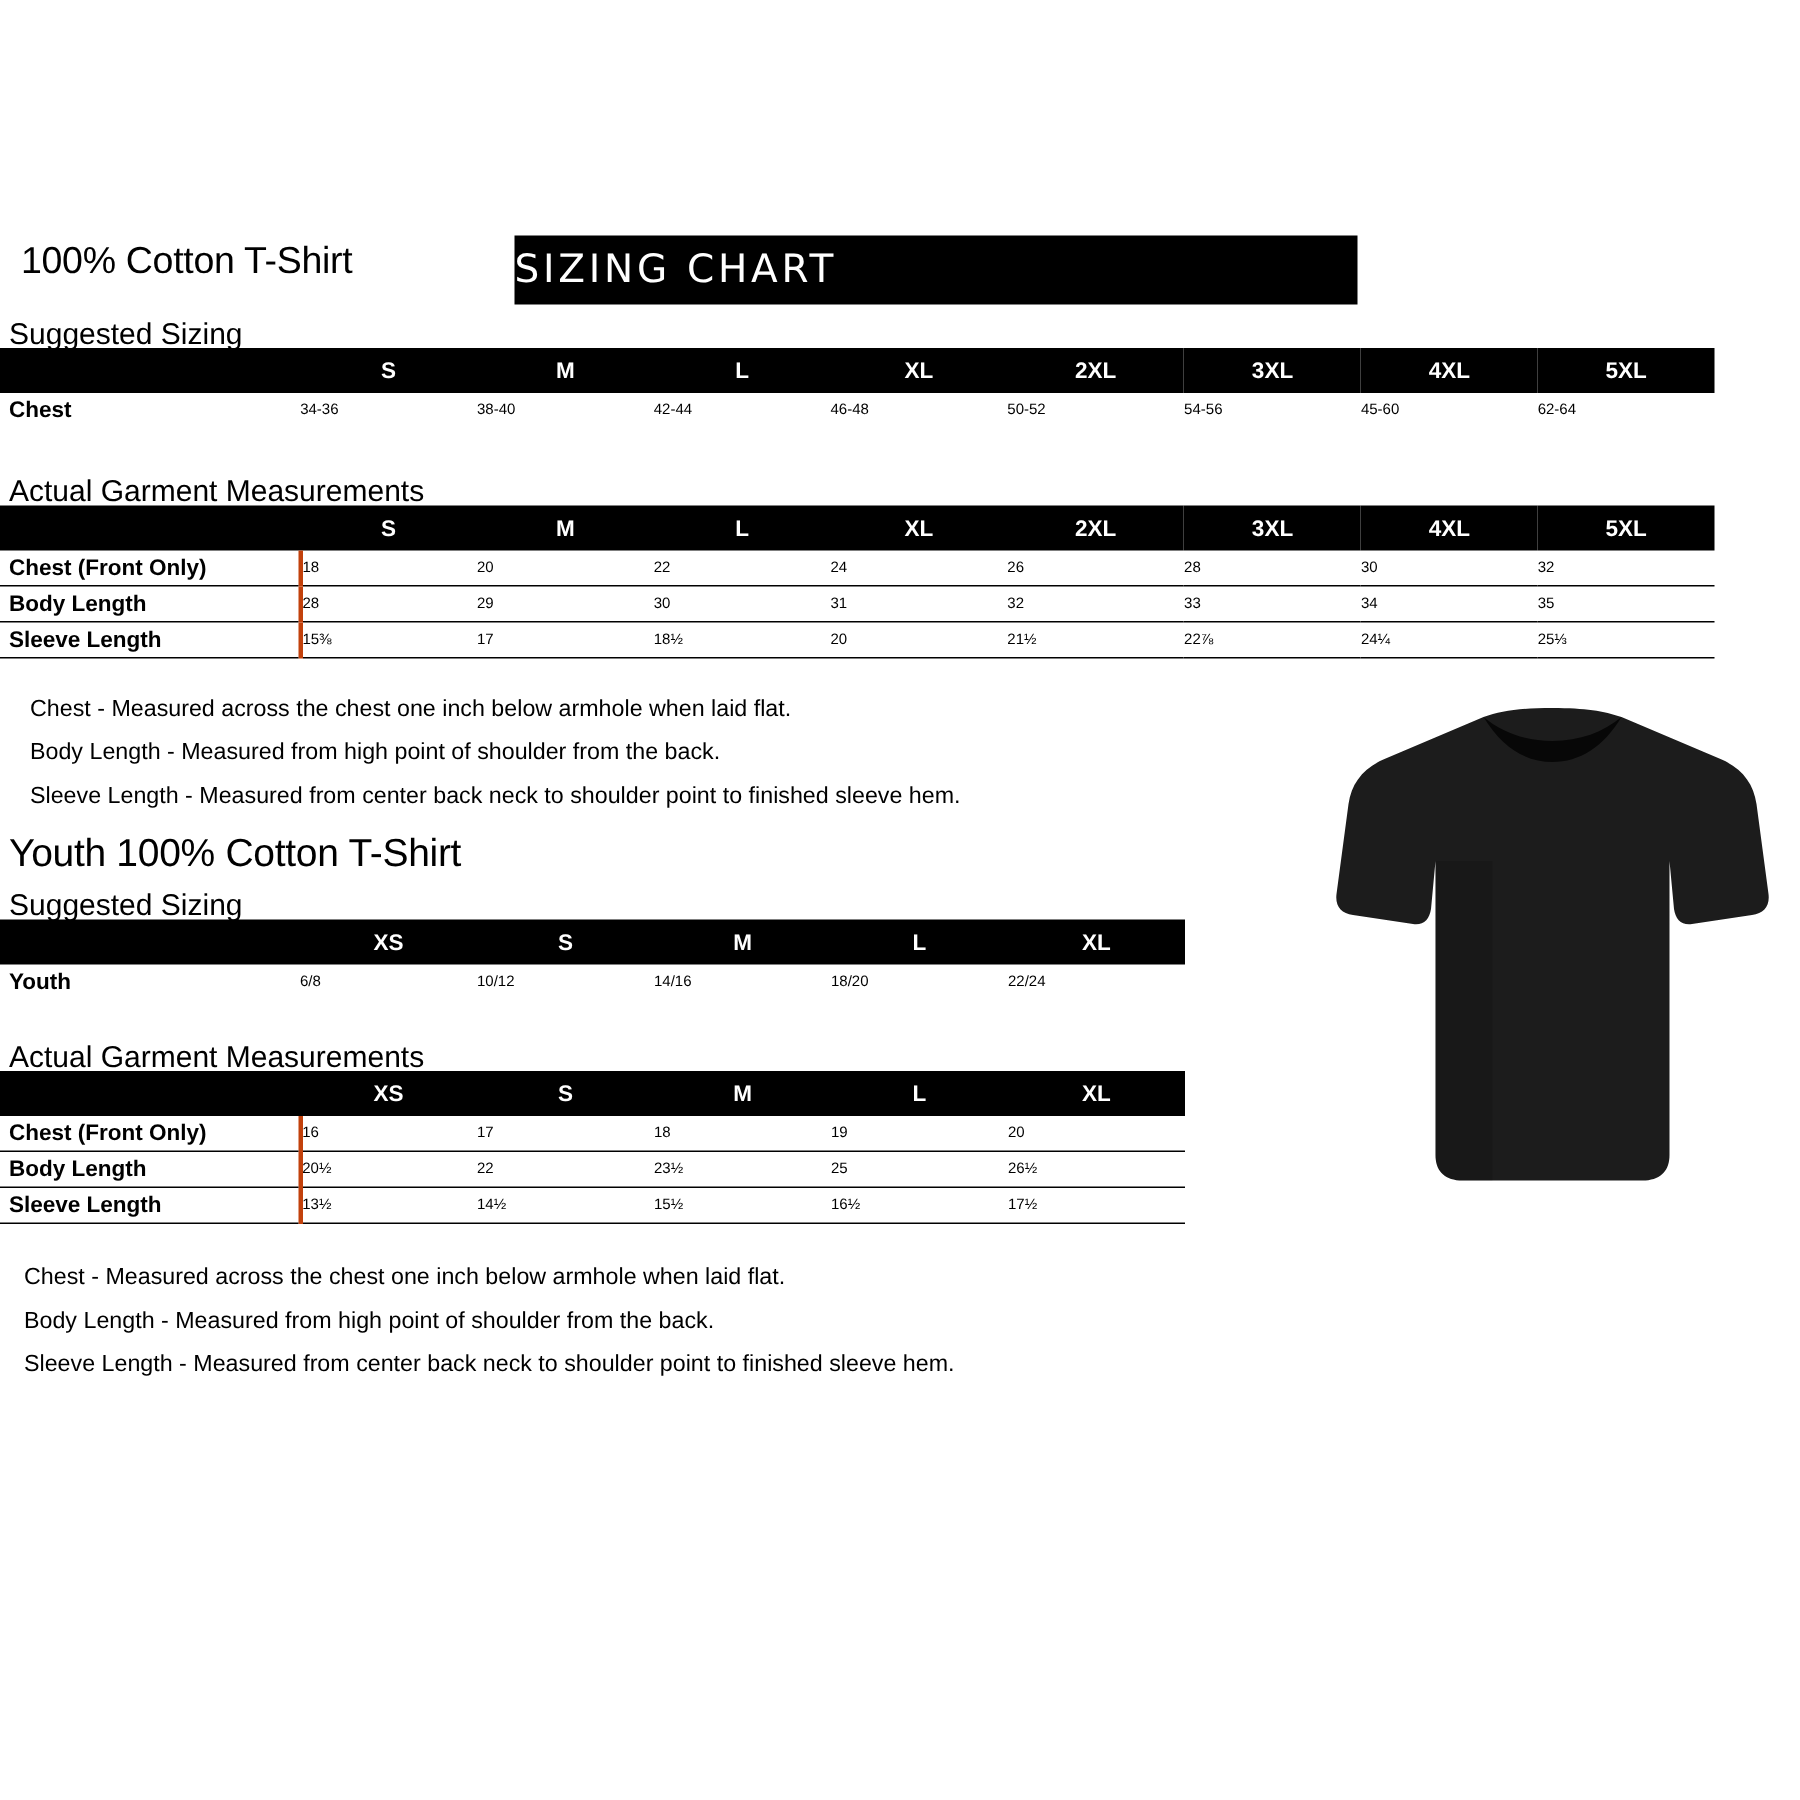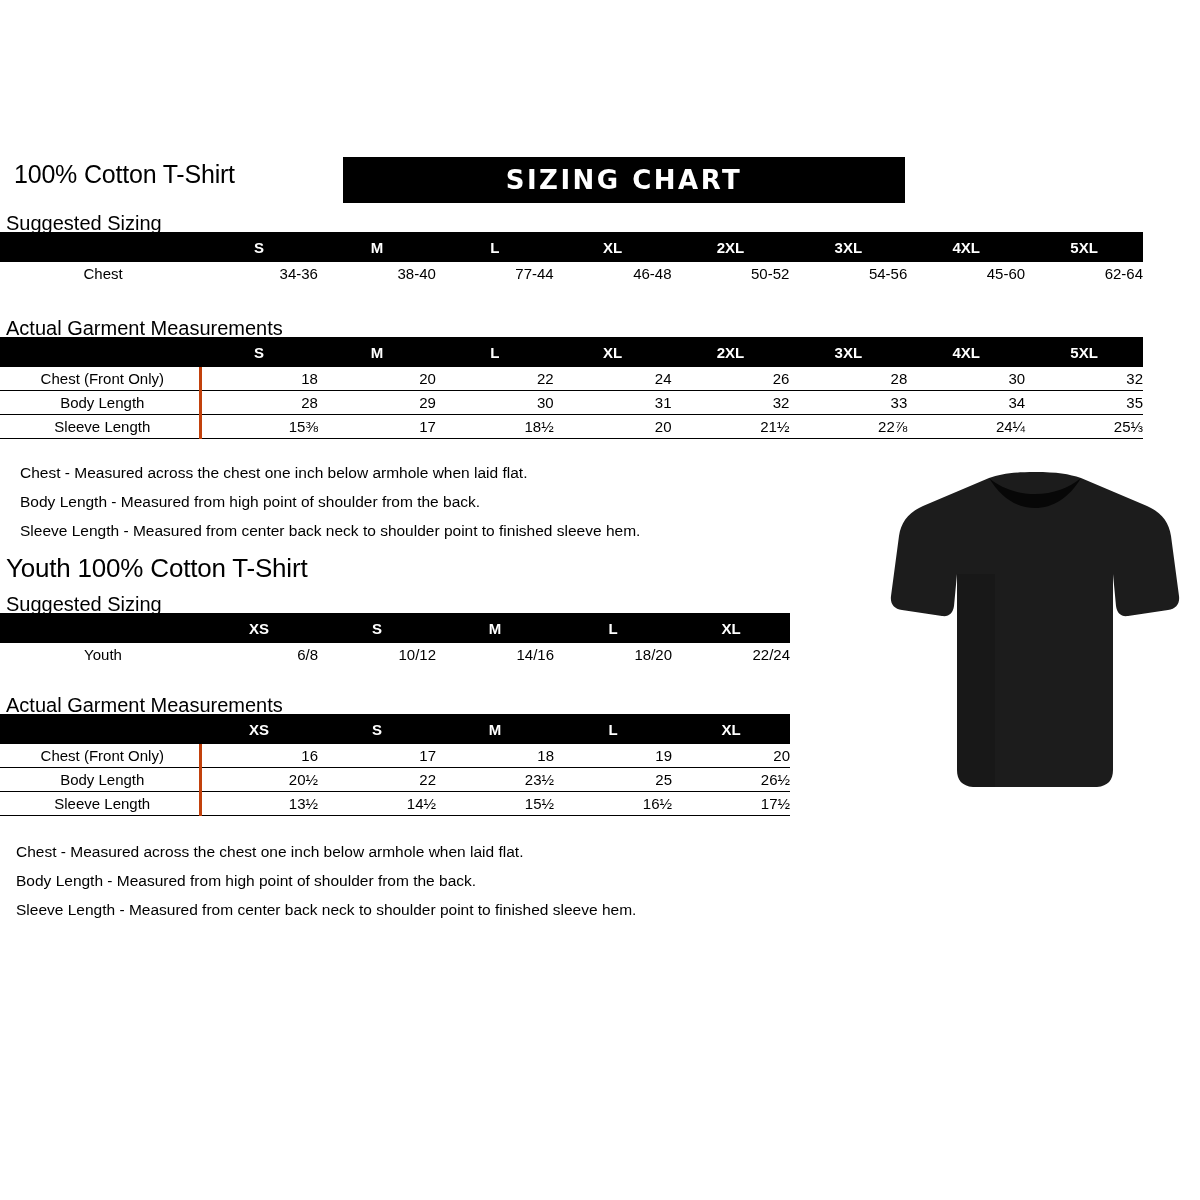--- a/index.html
+++ b/index.html
@@ -45,24 +45,24 @@
     top: -3px;
     width: 562px;
     height: 46px;
     background: #000000;
   }
   .sizing-chart-banner span {
     position: absolute;
     left: 0;
     right: 0;
     top: 8px;
-    text-align: center;
+    text-align: left;
     color: #ffffff;
     font-size: 26px;
-    font-weight: 700;
+    font-weight: 400;
     letter-spacing: 2.5px;
     font-family: "DejaVu Sans", sans-serif;
   }
 
   .sub-label {
     position: absolute;
     font-size: 20px;
     font-weight: 400;
     color: #000000;
     white-space: nowrap;
@@ -82,29 +82,29 @@
     font-size: 15px;
     text-align: center;
     padding: 5px 0 5px 0;
     height: 20px;
   }
   table.size-table th.corner {
     background: #000000;
     text-align: left;
   }
   table.size-table td {
-    text-align: right;
+    text-align: left;
     padding: 3px 0 3px 0;
-    font-size: 15px;
+    font-size: 10px;
     color: #000000;
   }
   table.size-table td.rowlabel {
-    text-align: center;
+    text-align: left;
     padding-left: 6px;
-    font-weight: 400;
+    font-weight: 700;
     font-size: 15px;
   }
   table.bordered td {
     border-bottom: 1px solid #000000;
   }
   table.bordered td.rowlabel {
     border-right: 3px solid #c2410c;
   }
 
   
@@ -165,21 +165,21 @@
         <th>3XL</th>
         <th>4XL</th>
         <th>5XL</th>
       </tr>
     </thead>
     <tbody>
       <tr>
         <td class="rowlabel">Chest</td>
         <td>34-36</td>
         <td>38-40</td>
-        <td>77-44</td>
+        <td>42-44</td>
         <td>46-48</td>
         <td>50-52</td>
         <td>54-56</td>
         <td>45-60</td>
         <td>62-64</td>
       </tr>
     </tbody>
   </table>
 
   <div class="sub-label" style="left:6px; top:317px;">Actual Garment Measurements</div>

